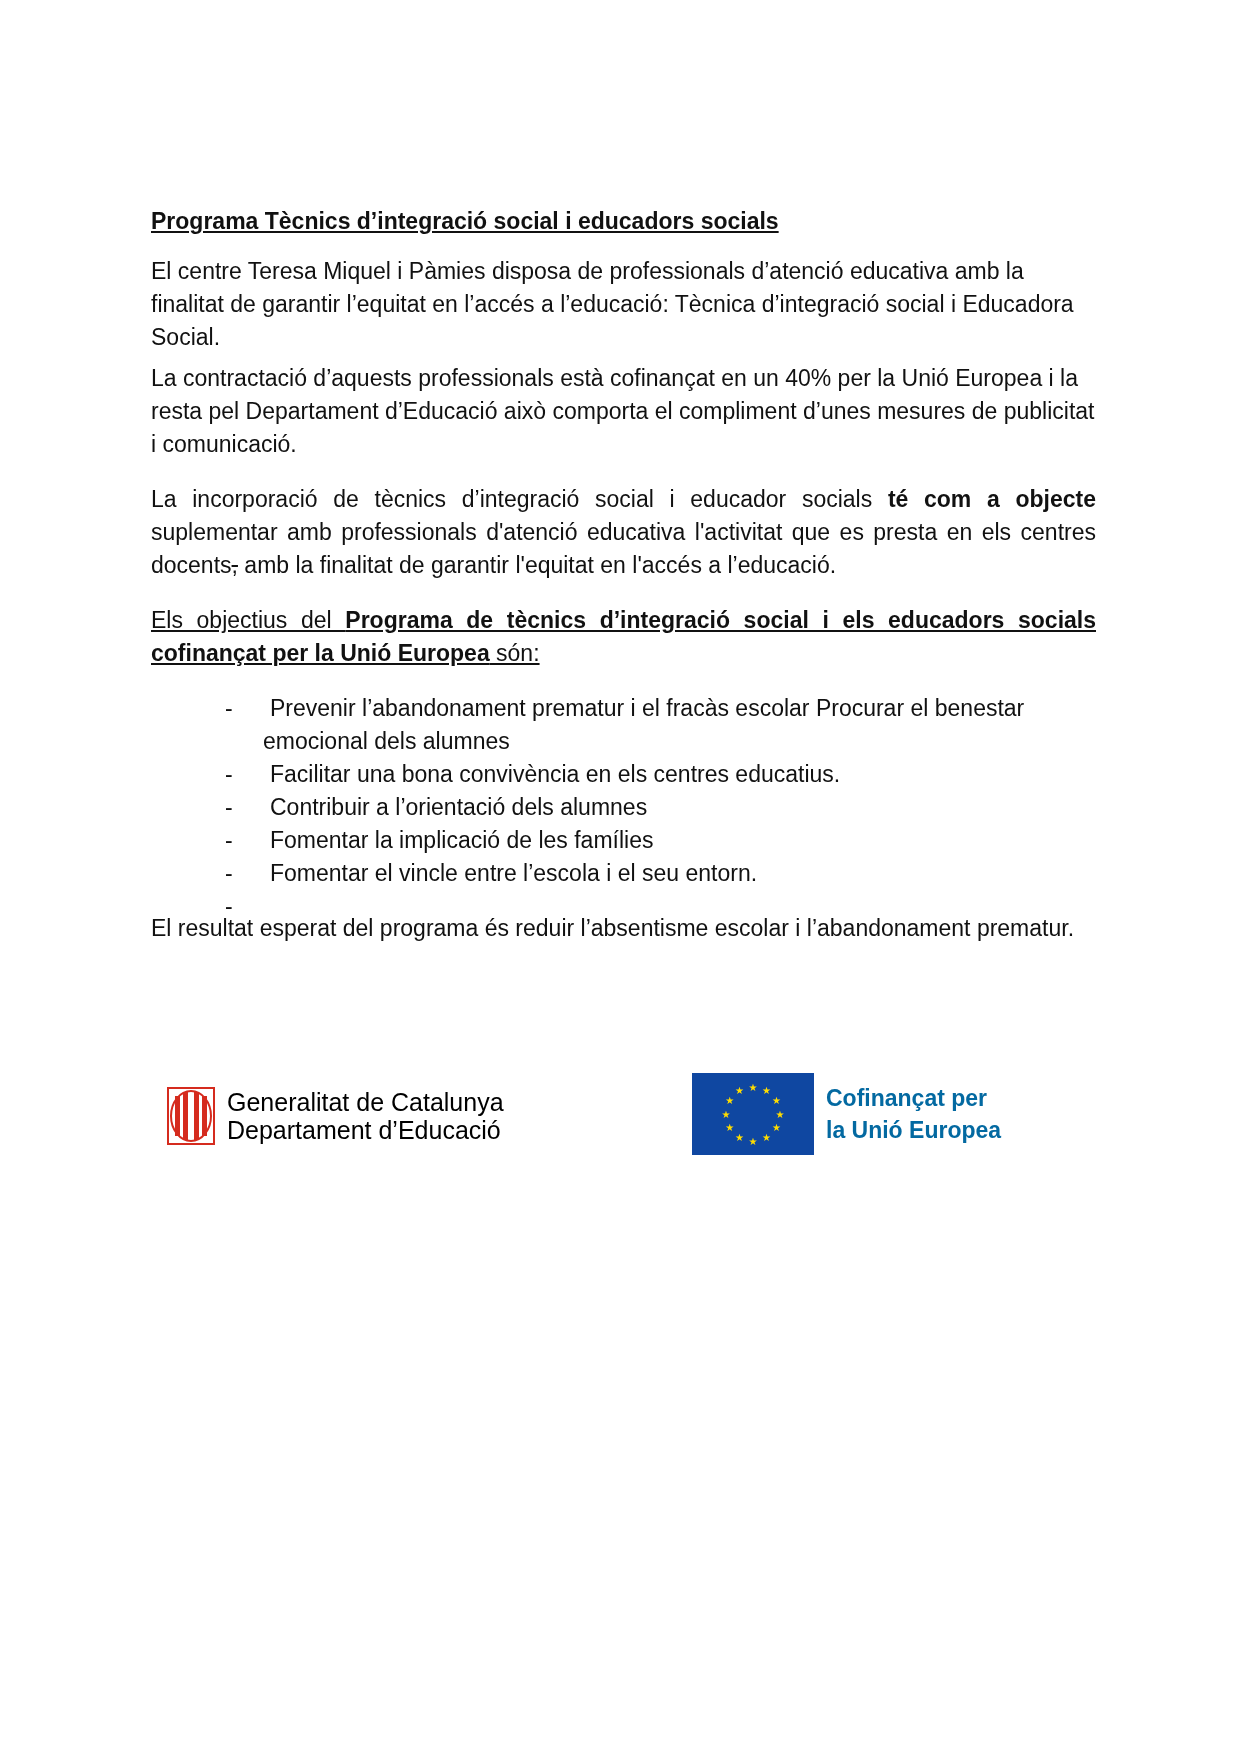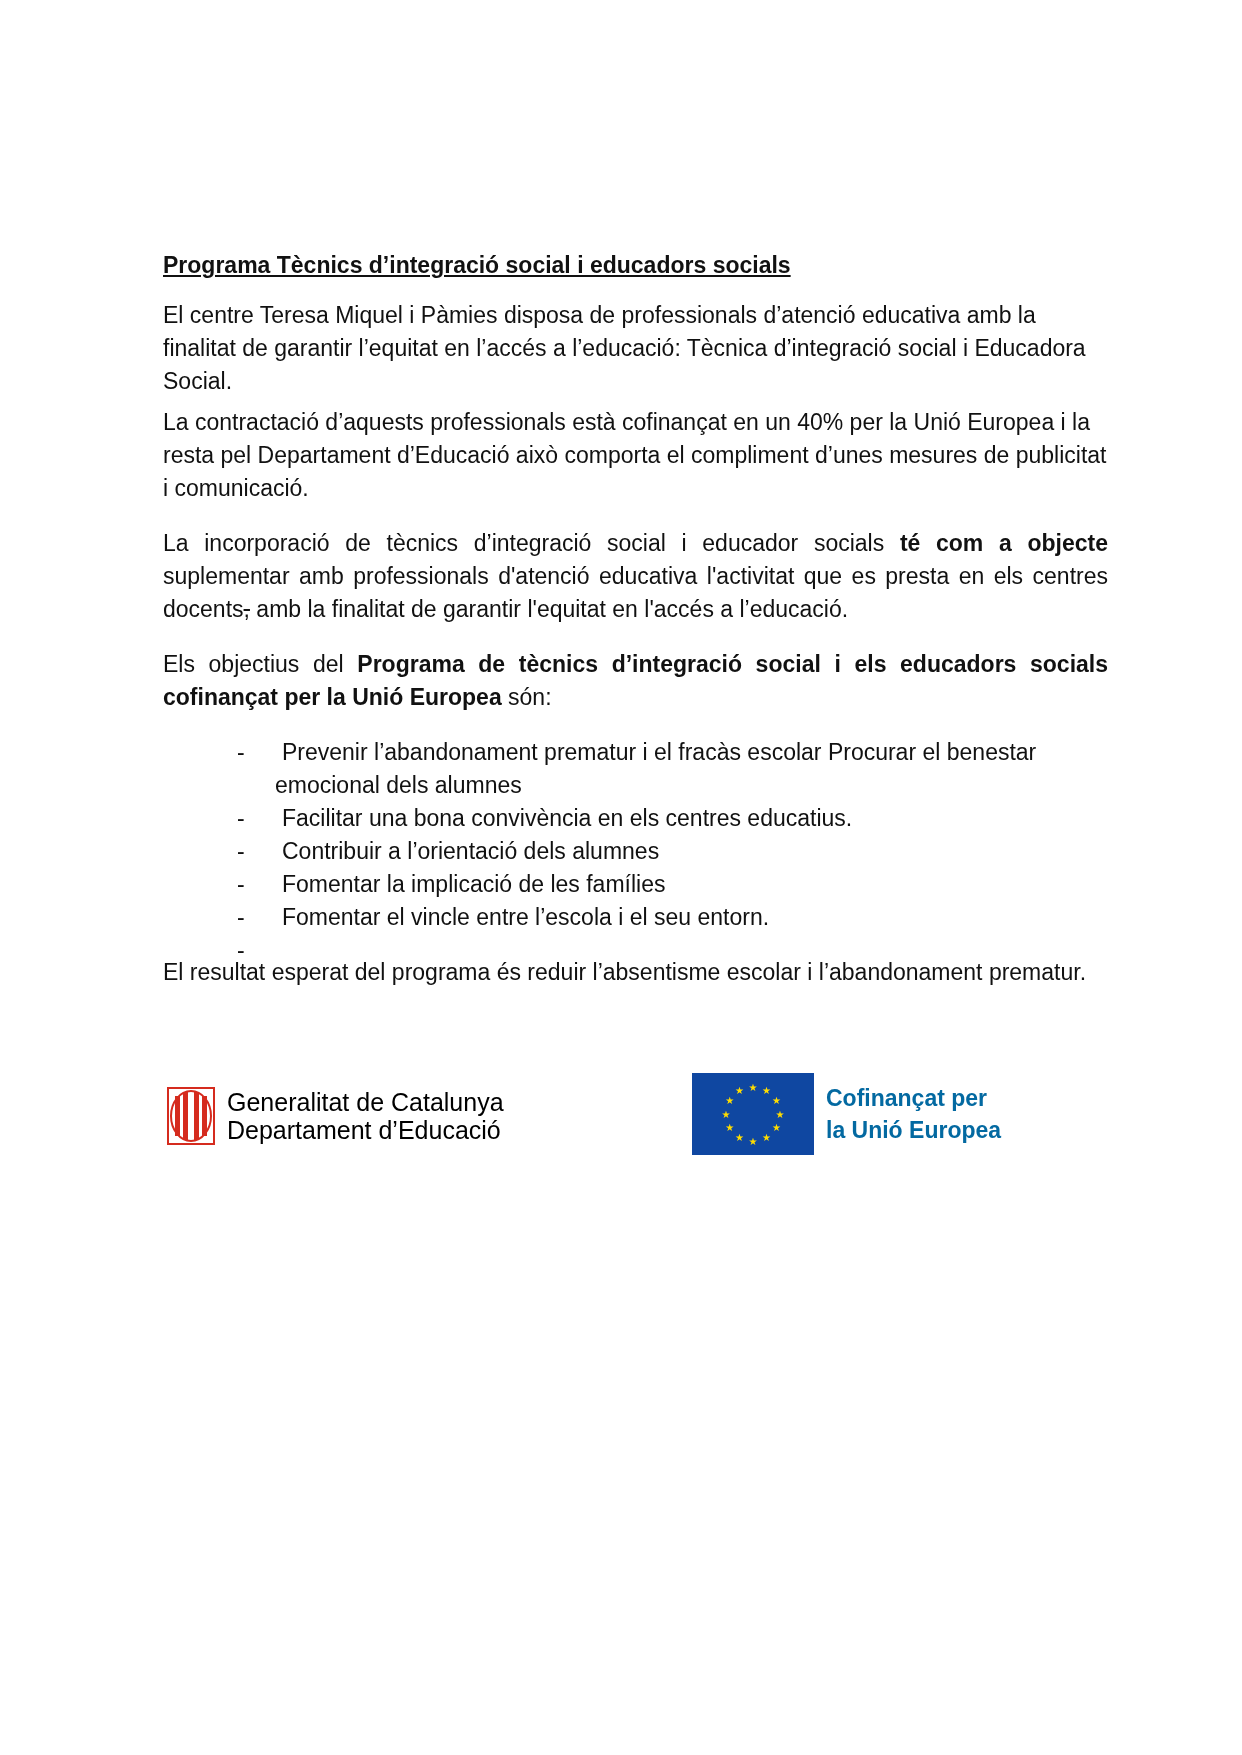--- a/index.html
+++ b/index.html
@@ -1,25 +1,25 @@
 <!DOCTYPE html>
 <html><head>
   <meta charset="utf-8">
   <style>
     html, body { margin: 0; padding: 0; background: #ffffff; }
     body { width: 1242px; height: 1755px; position: relative; overflow: hidden;
            font-family: "Liberation Sans", sans-serif; color: #111; }
-    .page { position: absolute; left: 163px; top: 205px; width: 945px; margin-top: 44px; }
+    .page { position: absolute; left: 151px; top: 205px; width: 945px; }
     .title { font-size: 23px; font-weight: bold; text-decoration: underline; margin: 0 0 18px 0; line-height: 32px; }
     p { font-size: 23px; line-height: 33px; margin: 0; }
     .p1 { margin-bottom: 8px; }
     .p2 { margin-bottom: 22px; }
     .just { text-align: justify; }
     .p3 { margin-bottom: 22px; }
-    .p4 { margin-bottom: 22px; }
+    .p4 { margin-bottom: 22px; text-decoration: underline; }
     .strike { text-decoration: line-through; }
     ul.obj { list-style: none; margin: 0 0 22px 0; padding: 0 0 0 74px; }
     ul.obj li { font-size: 23px; line-height: 33px; position: relative; padding-left: 38px; text-indent: 7px; }
     ul.obj li .dash { position: absolute; left: 0; top: 0; text-indent: 0; }
     .logos { position: absolute; top: 1073px; left: 0; width: 1004px; height: 85px; }
     .gencat { position: absolute; left: 167px; top: 14px; display: flex; align-items: center; }
     .gencat svg { display: block; }
     .gencat .txt { margin-left: 12px; line-height: 28px; color: #000; }
     .gencat .t1 { font-size: 25px; font-weight: normal; }
     .gencat .t2 { font-size: 25px; font-weight: normal; }

